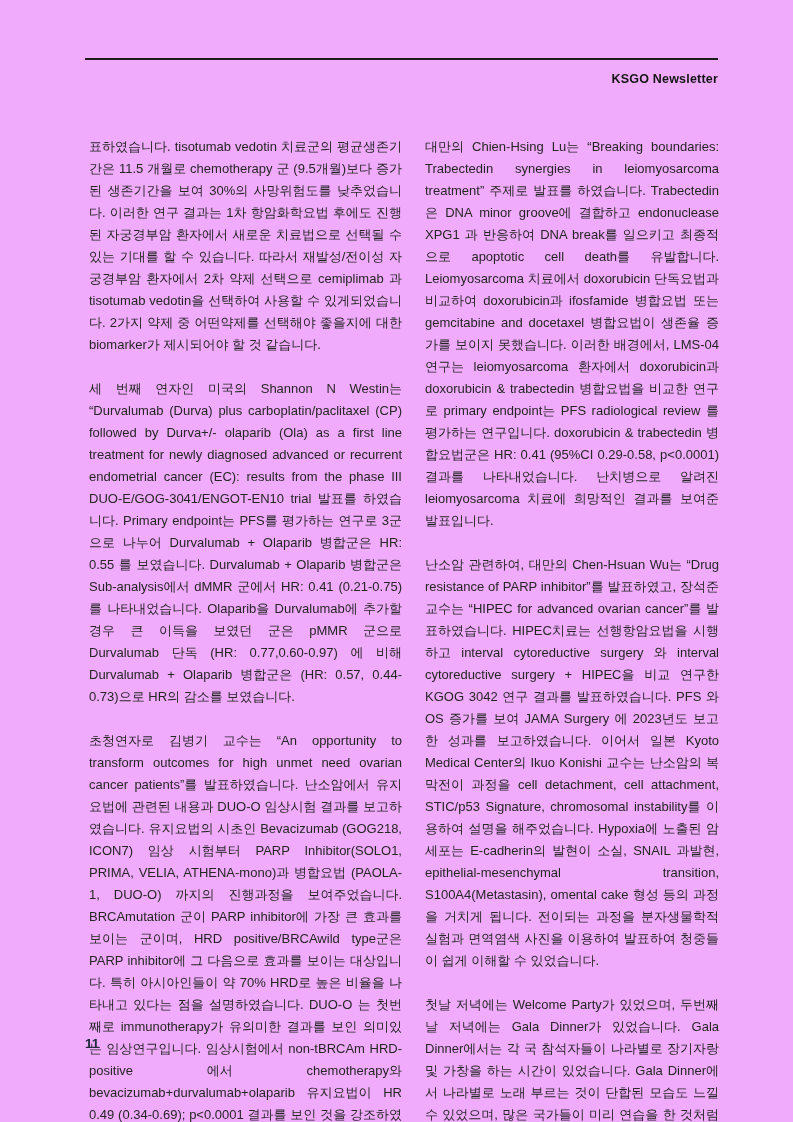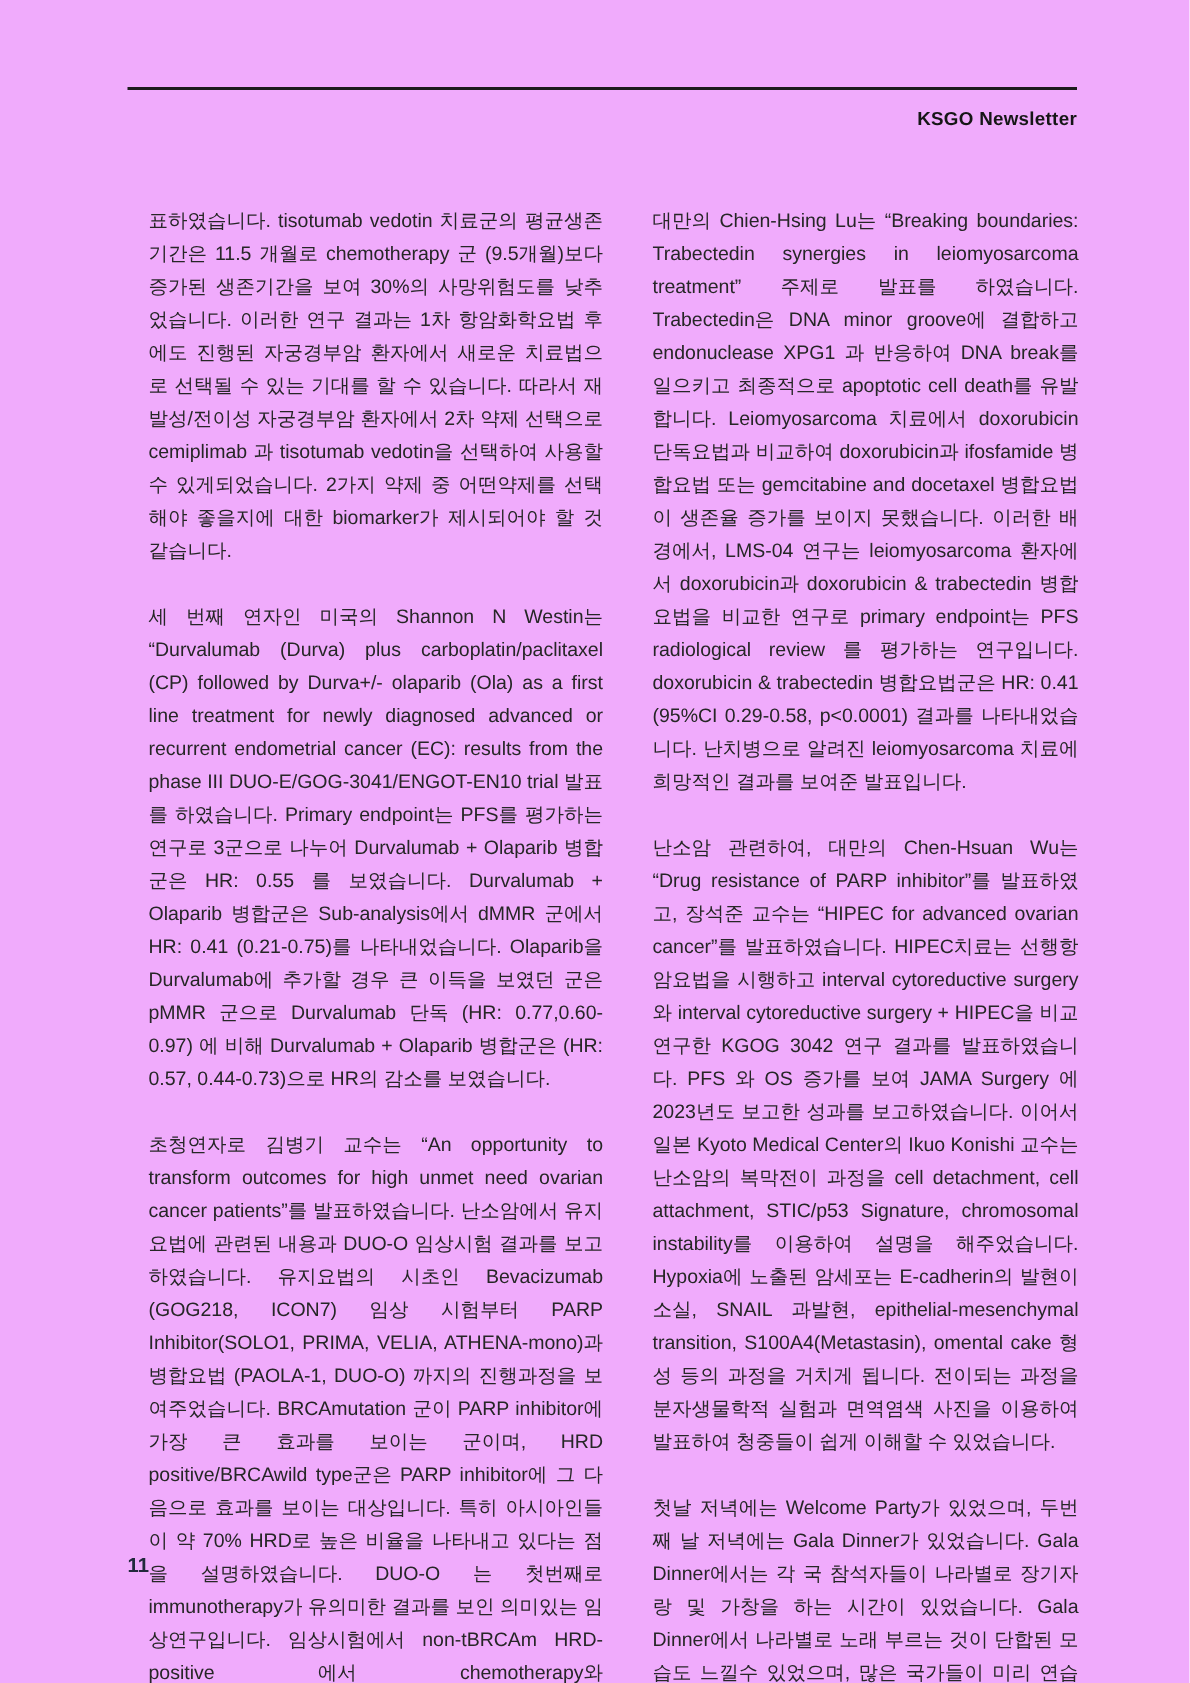--- a/index.html
+++ b/index.html
@@ -45,21 +45,21 @@
   }
   .col {
     font-size: 13px;
     line-height: 22px;
     text-align: justify;
     color: #262626;
   }
   .col-left  { width: 316px; }
   .col-right { width: 297px; }
   .col p {
-    margin: 0 0 22px 13px;
+    margin: 0 0 22px 3px;
   }
   .pagenum {
     position: absolute;
     top: 1036px;
     left: 85px;
     width: 633px;
     text-align: left;
     font-weight: bold;
     font-size: 13.5px;
     color: #22293d;

